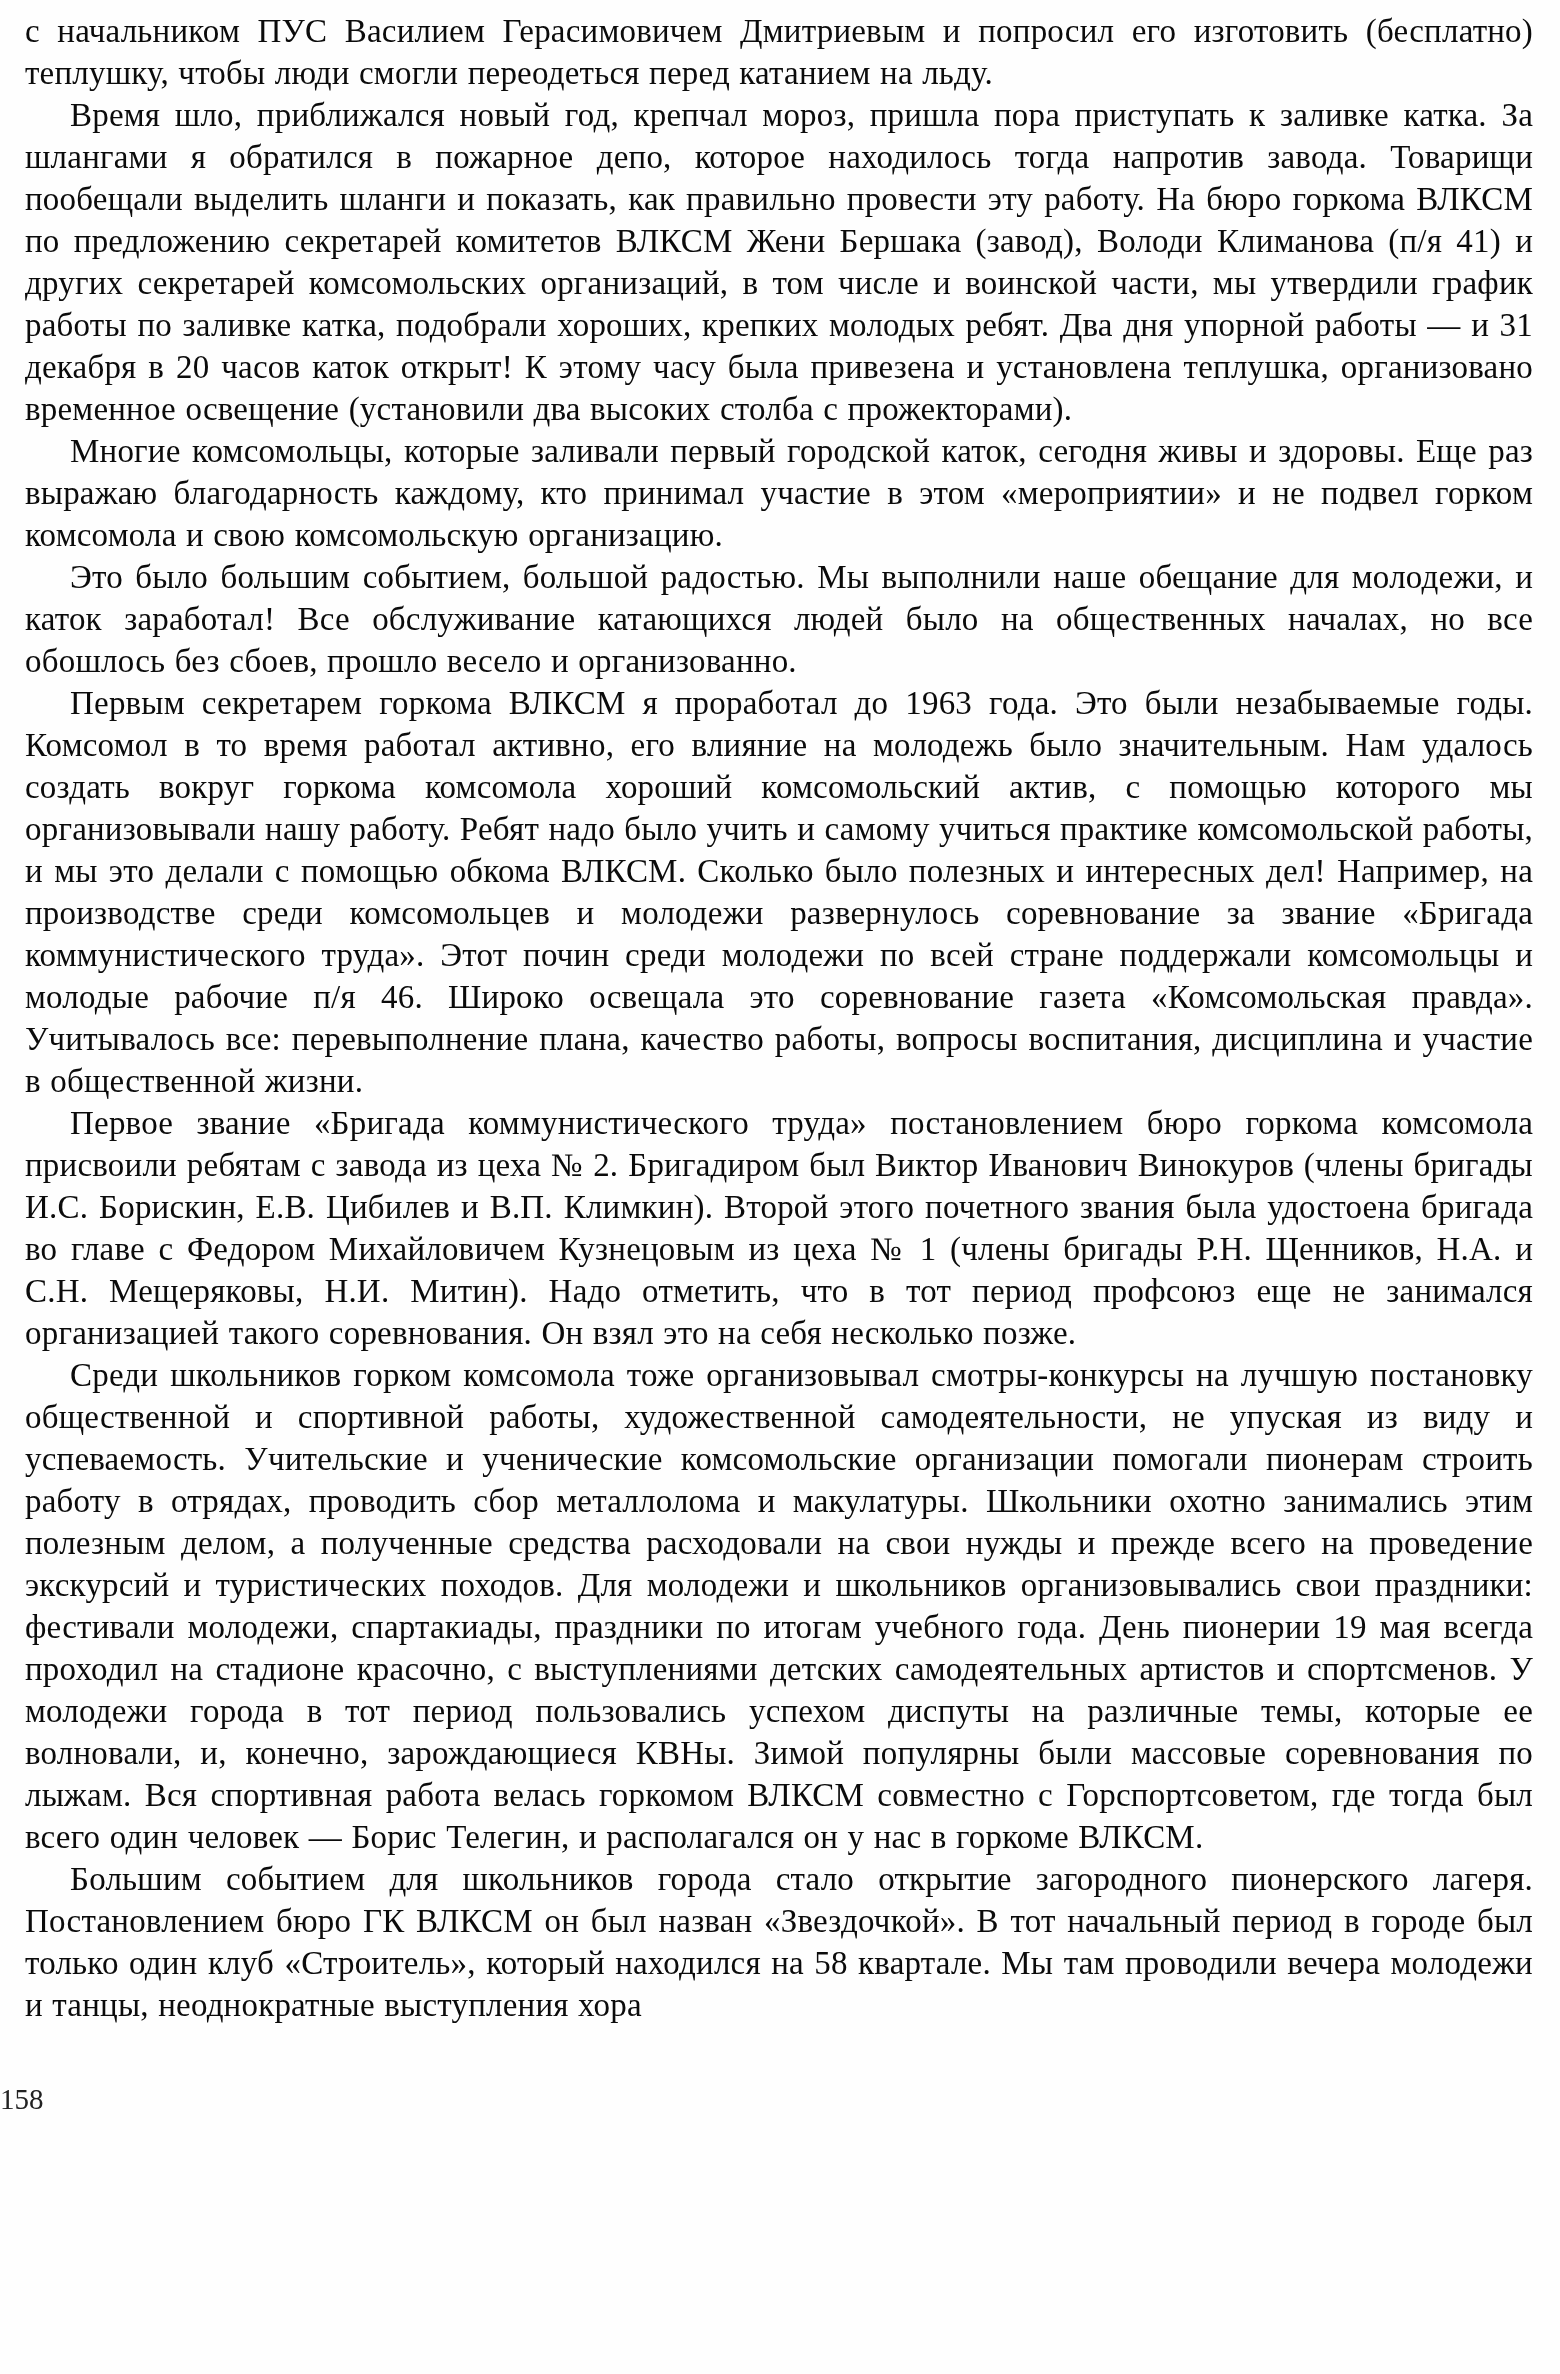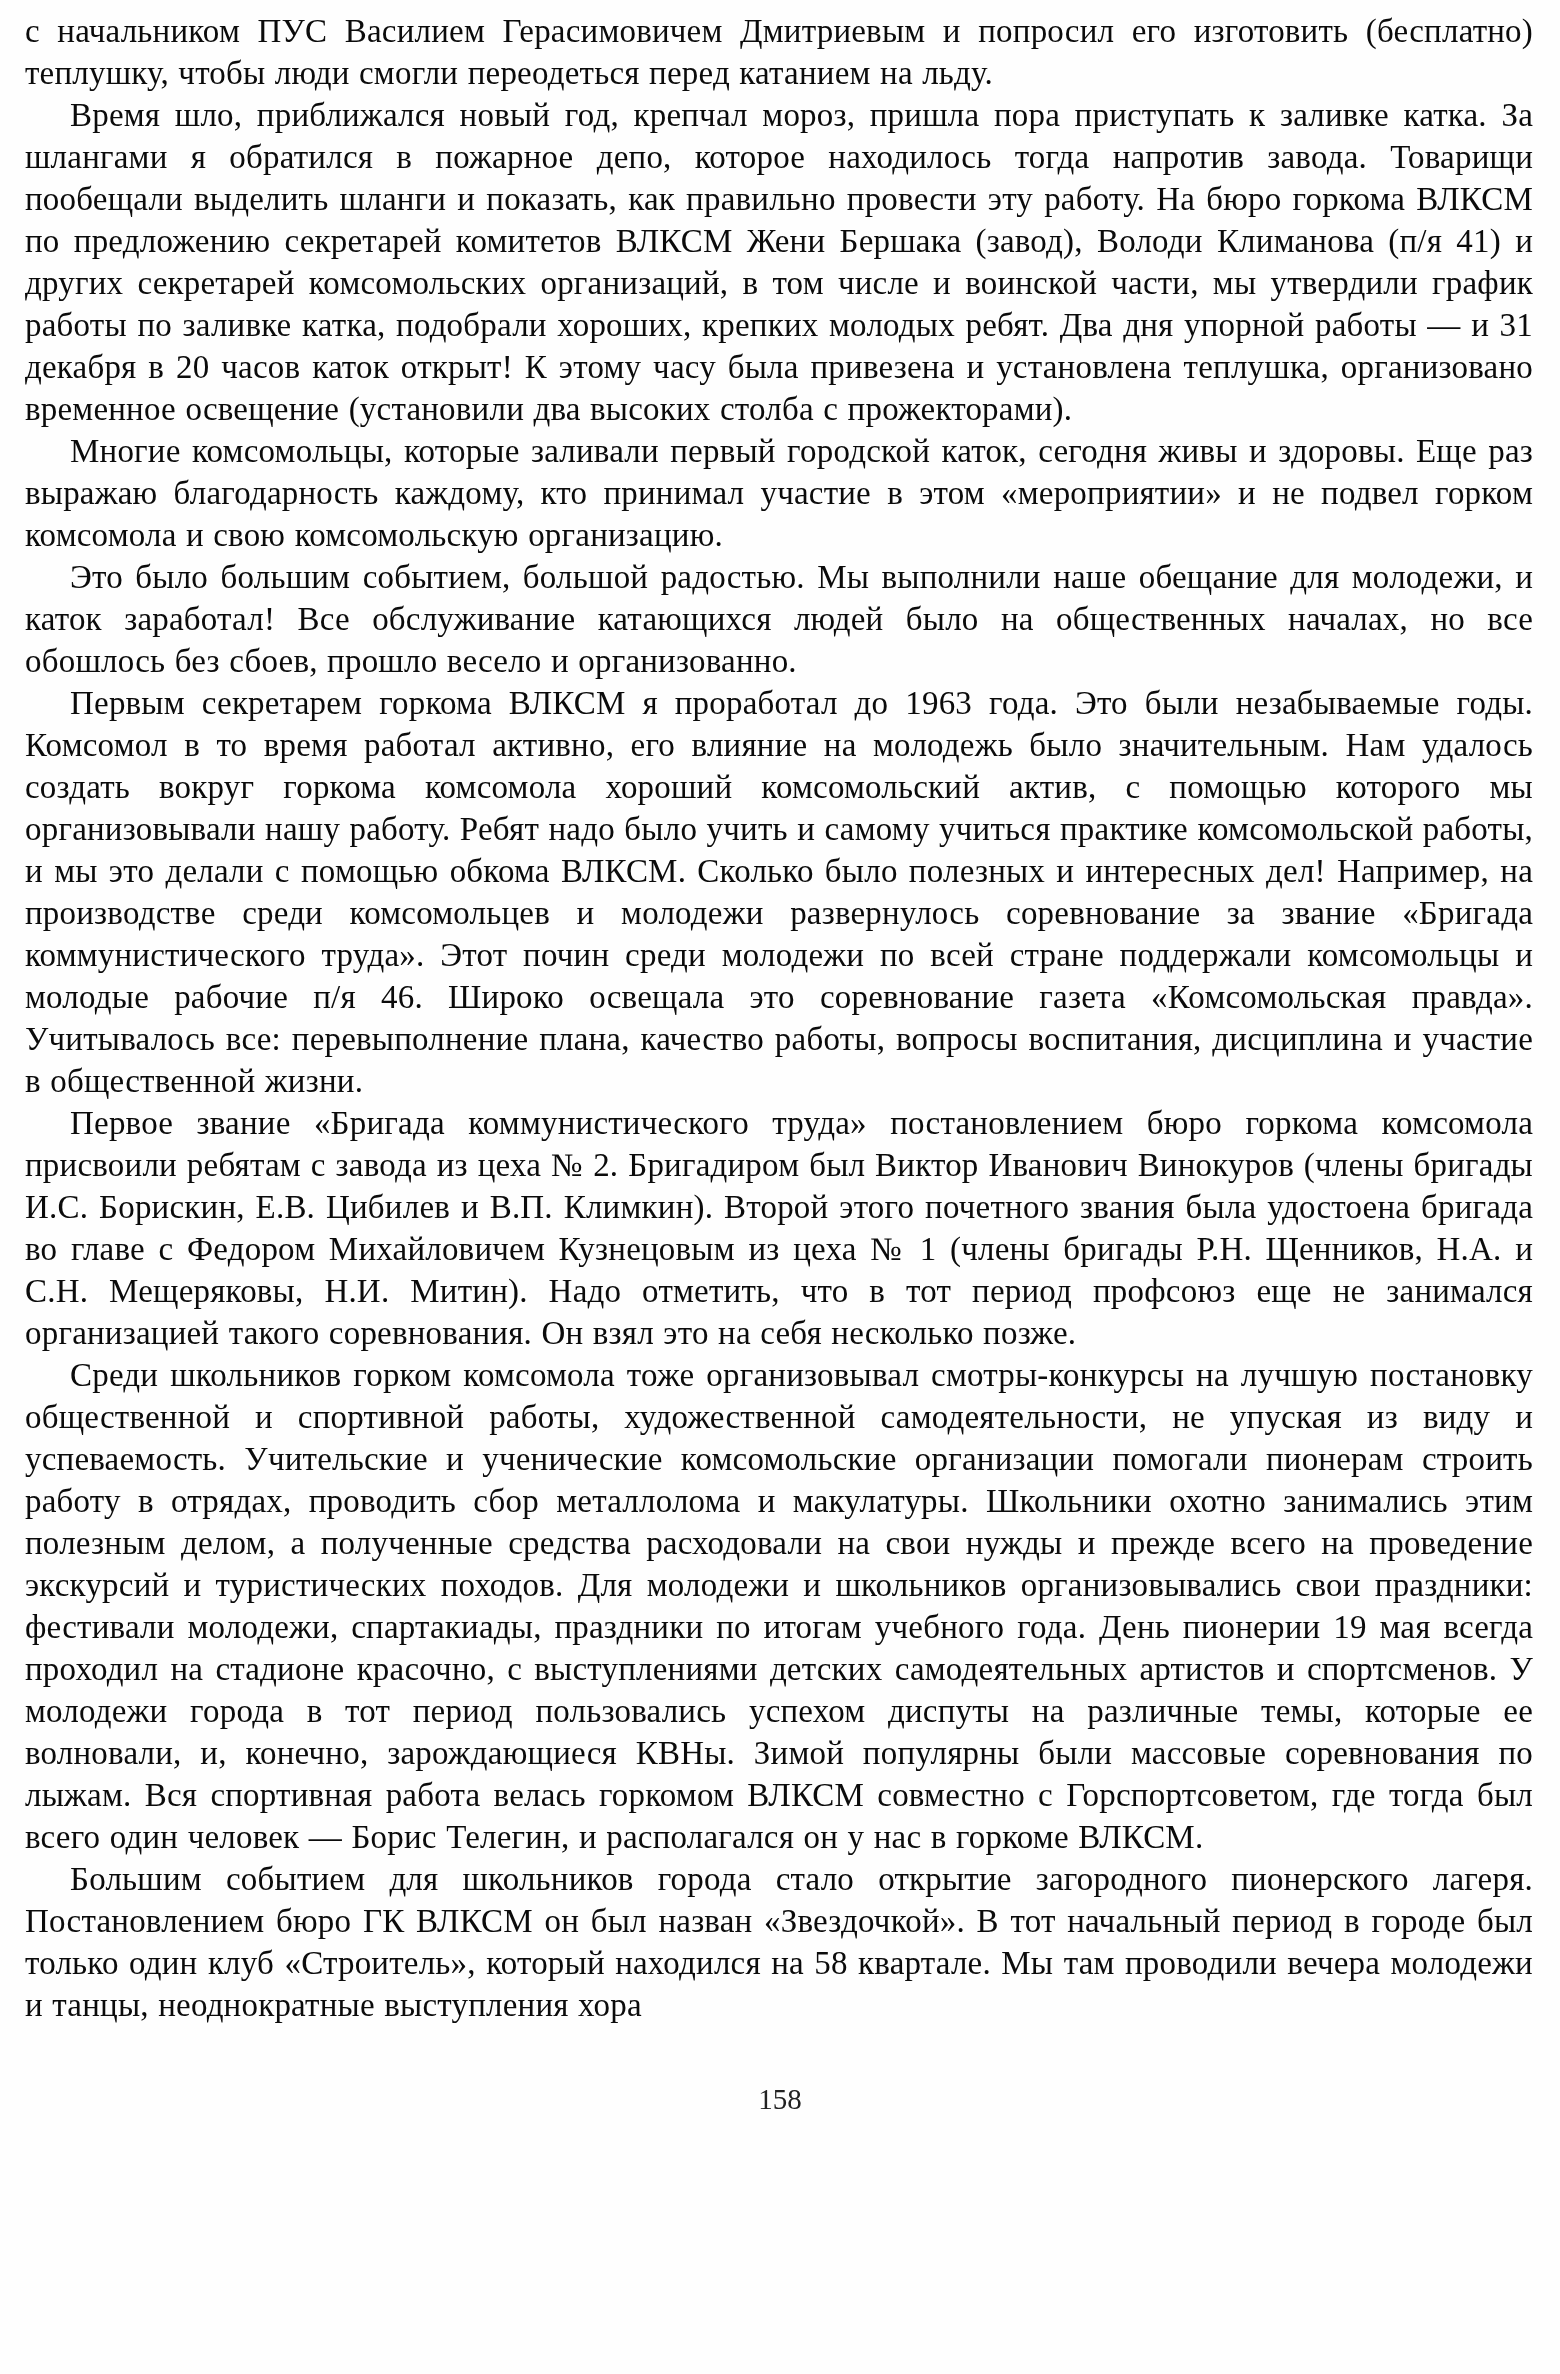--- a/index.html
+++ b/index.html
@@ -32,21 +32,20 @@
     hyphens: auto;
   }
   .text-block p.no-indent {
     text-indent: 0;
   }
   .page-number {
     position: absolute;
     bottom: 15.6px;
     left: 0;
     width: 100%;
-    text-align: center;
     font-size: 29px;
     color: #222;
   }
 </style>
 </head>
 <body>
 
 <div class="page">
   <div class="text-block">
     <p class="no-indent">с начальником ПУС Василием Герасимовичем Дмитриевым и попросил его изготовить (бесплатно) теплушку, чтобы люди смогли переодеться перед катанием на льду.</p>

